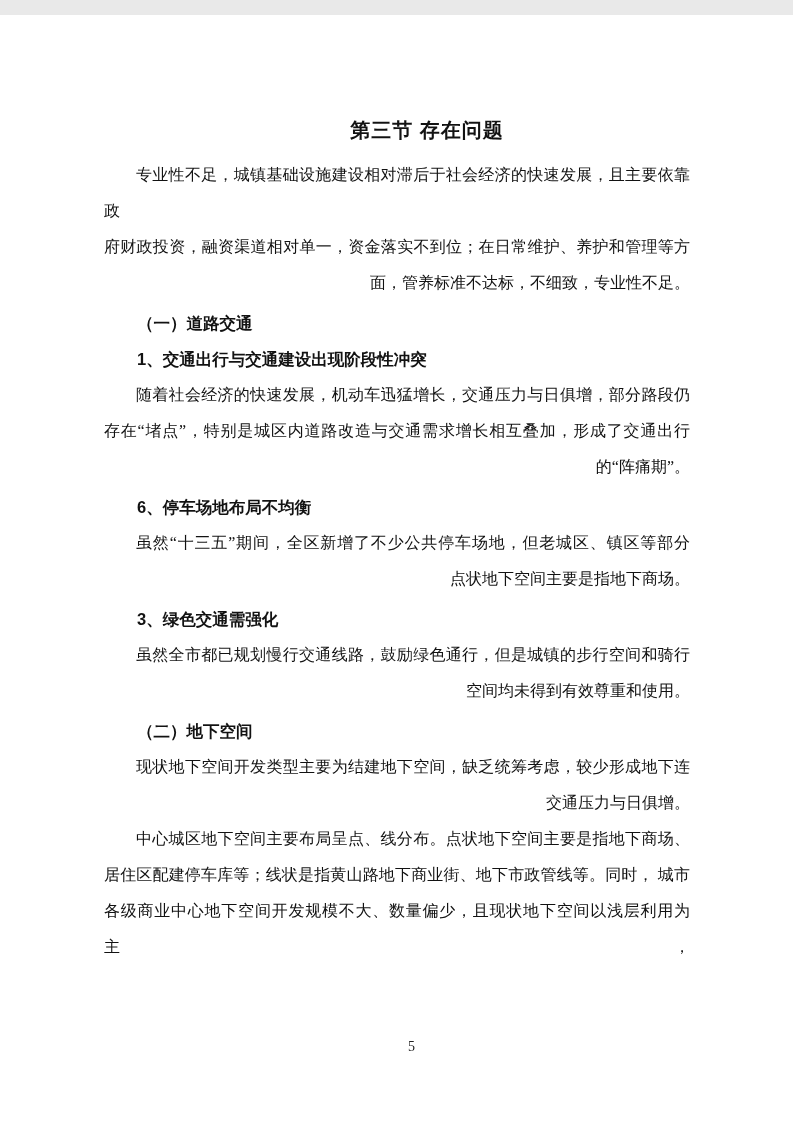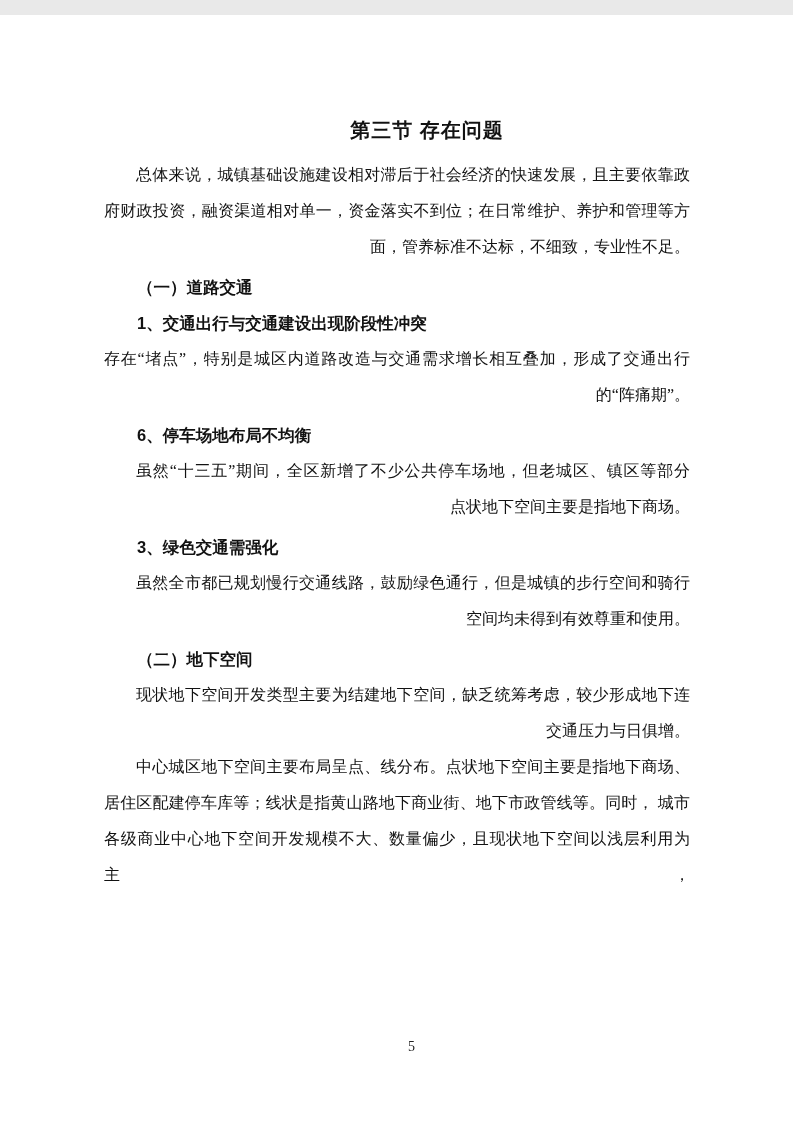--- a/index.html
+++ b/index.html
@@ -60,27 +60,28 @@
     color: #222222;
   }
 </style>
 </head>
 <body>
 
 <div class="page">
   <div class="content">
       <div class="block title">第三节 存在问题</div>
       <div class="block paragraph">
-        <div class="line full first">总体来说，城镇基础设施建设相对滞后于社会经济的快速发展，且主要依靠政</div>
+        <div class="line full first">专业性不足，城镇基础设施建设相对滞后于社会经济的快速发展，且主要依靠政</div>
         <div class="line full">府财政投资，融资渠道相对单一，资金落实不到位；在日常维护、养护和管理等方</div>
         <div class="line last">面，管养标准不达标，不细致，专业性不足。</div>
       </div>
       <div class="block heading">（一）道路交通</div>
       <div class="block heading">1、交通出行与交通建设出现阶段性冲突</div>
       <div class="block paragraph">
+        <div class="line full first">随着社会经济的快速发展，机动车迅猛增长，交通压力与日俱增，部分路段仍</div>
         <div class="line full">存在“堵点”，特别是城区内道路改造与交通需求增长相互叠加，形成了交通出行</div>
         <div class="line last">的“阵痛期”。</div>
       </div>
       <div class="block heading">6、停车场地布局不均衡</div>
       <div class="block paragraph">
         <div class="line full first">虽然“十三五”期间，全区新增了不少公共停车场地，但老城区、镇区等部分</div>
         <div class="line last">点状地下空间主要是指地下商场。</div>
       </div>
       <div class="block heading">3、绿色交通需强化</div>
       <div class="block paragraph">

